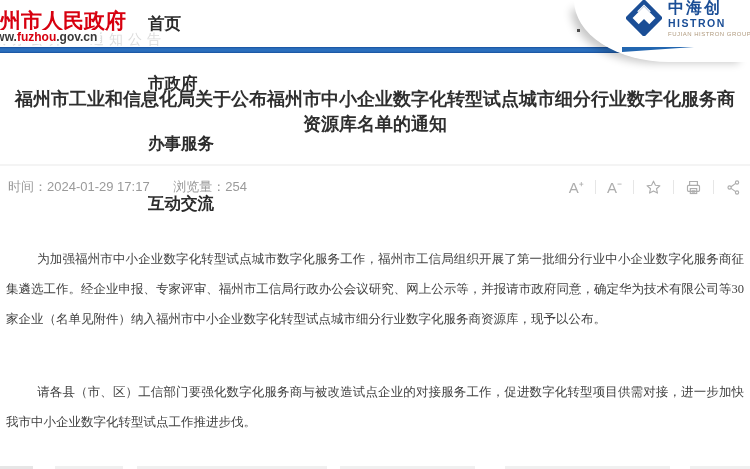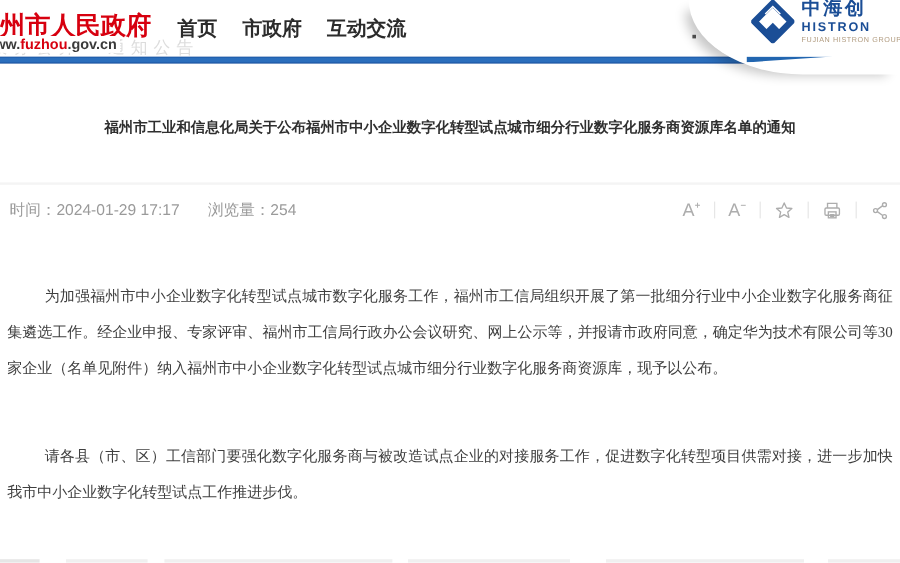--- a/index.html
+++ b/index.html
@@ -25,21 +25,21 @@
   }
   .site-url {
     position: absolute; left: -14px; top: 30px; z-index: 2;
     font-size: 12px; font-weight: bold; color: #3a3a3a; background: #fff;
     white-space: nowrap; padding-right: 3px;
   }
   .site-url .red { color: #d7000f; }
 
   .nav {
     position: absolute; left: 148px; top: 13px; z-index: 2;
-    display: flex; gap: 21px; white-space: nowrap;
+    display: flex; gap: 38px; white-space: nowrap; flex-direction: column;
   }
   .nav-item {
     font-size: 16.5px; font-weight: bold; color: #2b2b2b; cursor: pointer;
   }
   .nav-dot { position: absolute; left: 577px; top: 29px; width: 3px; height: 3px; background: #555; z-index: 2; }
 
   
   .logo-card {
     position: absolute; right: 0; top: 0; width: 176px; height: 62px; z-index: 5;
     background: #fff; border-bottom-left-radius: 95px 62px;
@@ -59,21 +59,21 @@
     background: linear-gradient(#17509e, #2b6fbd 30%, #2b6fbd 70%, #17509e);
   }
   .blue-wedge {
     position: absolute; left: 622px; top: 47px; width: 72px; height: 5px; z-index: 6;
     background: #2266b0; clip-path: polygon(0 0, 100% 0, 0 100%);
   }
 
   
   .article-title {
     margin: 40px 10px 0; text-align: center;
-    font-size: 12px; font-weight: bold; line-height: 38px; color: #2f2f2f;
+    font-size: 18px; font-weight: bold; line-height: 25px; color: #2f2f2f;
   }
   .divider { margin-top: 27px; height: 2px; background: #f4f4f4; }
 
   .meta-row {
     margin-top: 7px; padding: 0 8px; height: 28px;
     display: flex; justify-content: space-between; align-items: center;
   }
   .meta-left { font-size: 13px; color: #9a9a9a; white-space: nowrap; }
   .meta-views { margin-left: 20px; }
   .tools { display: flex; align-items: center; gap: 11px; }
@@ -110,20 +110,21 @@
 
 <div class="header">
   <div class="ghost-crumb">页 &gt; 政务公开&gt; 通知公告</div>
 
   <div class="site-name">福州市人民政府</div>
   <div class="site-url"><span>www.</span><span class="red">fuzhou</span><span>.gov.cn</span></div>
 
   <div class="nav">
     <span class="nav-item">首页</span>
     <span class="nav-item">市政府</span>
+    <span class="nav-item">办事服务</span>
     <span class="nav-item">互动交流</span>
   </div>
   <span class="nav-dot"></span>
 
   <div class="logo-card">
     <svg class="logo-mark" viewBox="0 0 40 40">
       <path d="M20 3 L37 20 L20 37 L3 20 Z" fill="none" stroke="#1b4e96" stroke-width="6"></path>
       <path d="M20 21 L29 30 L20 39 L11 30 Z" fill="#1b4e96"></path>
       <path d="M13 13 L20 6 L27 13" fill="none" stroke="#fff" stroke-width="1.4"></path>
     </svg>

